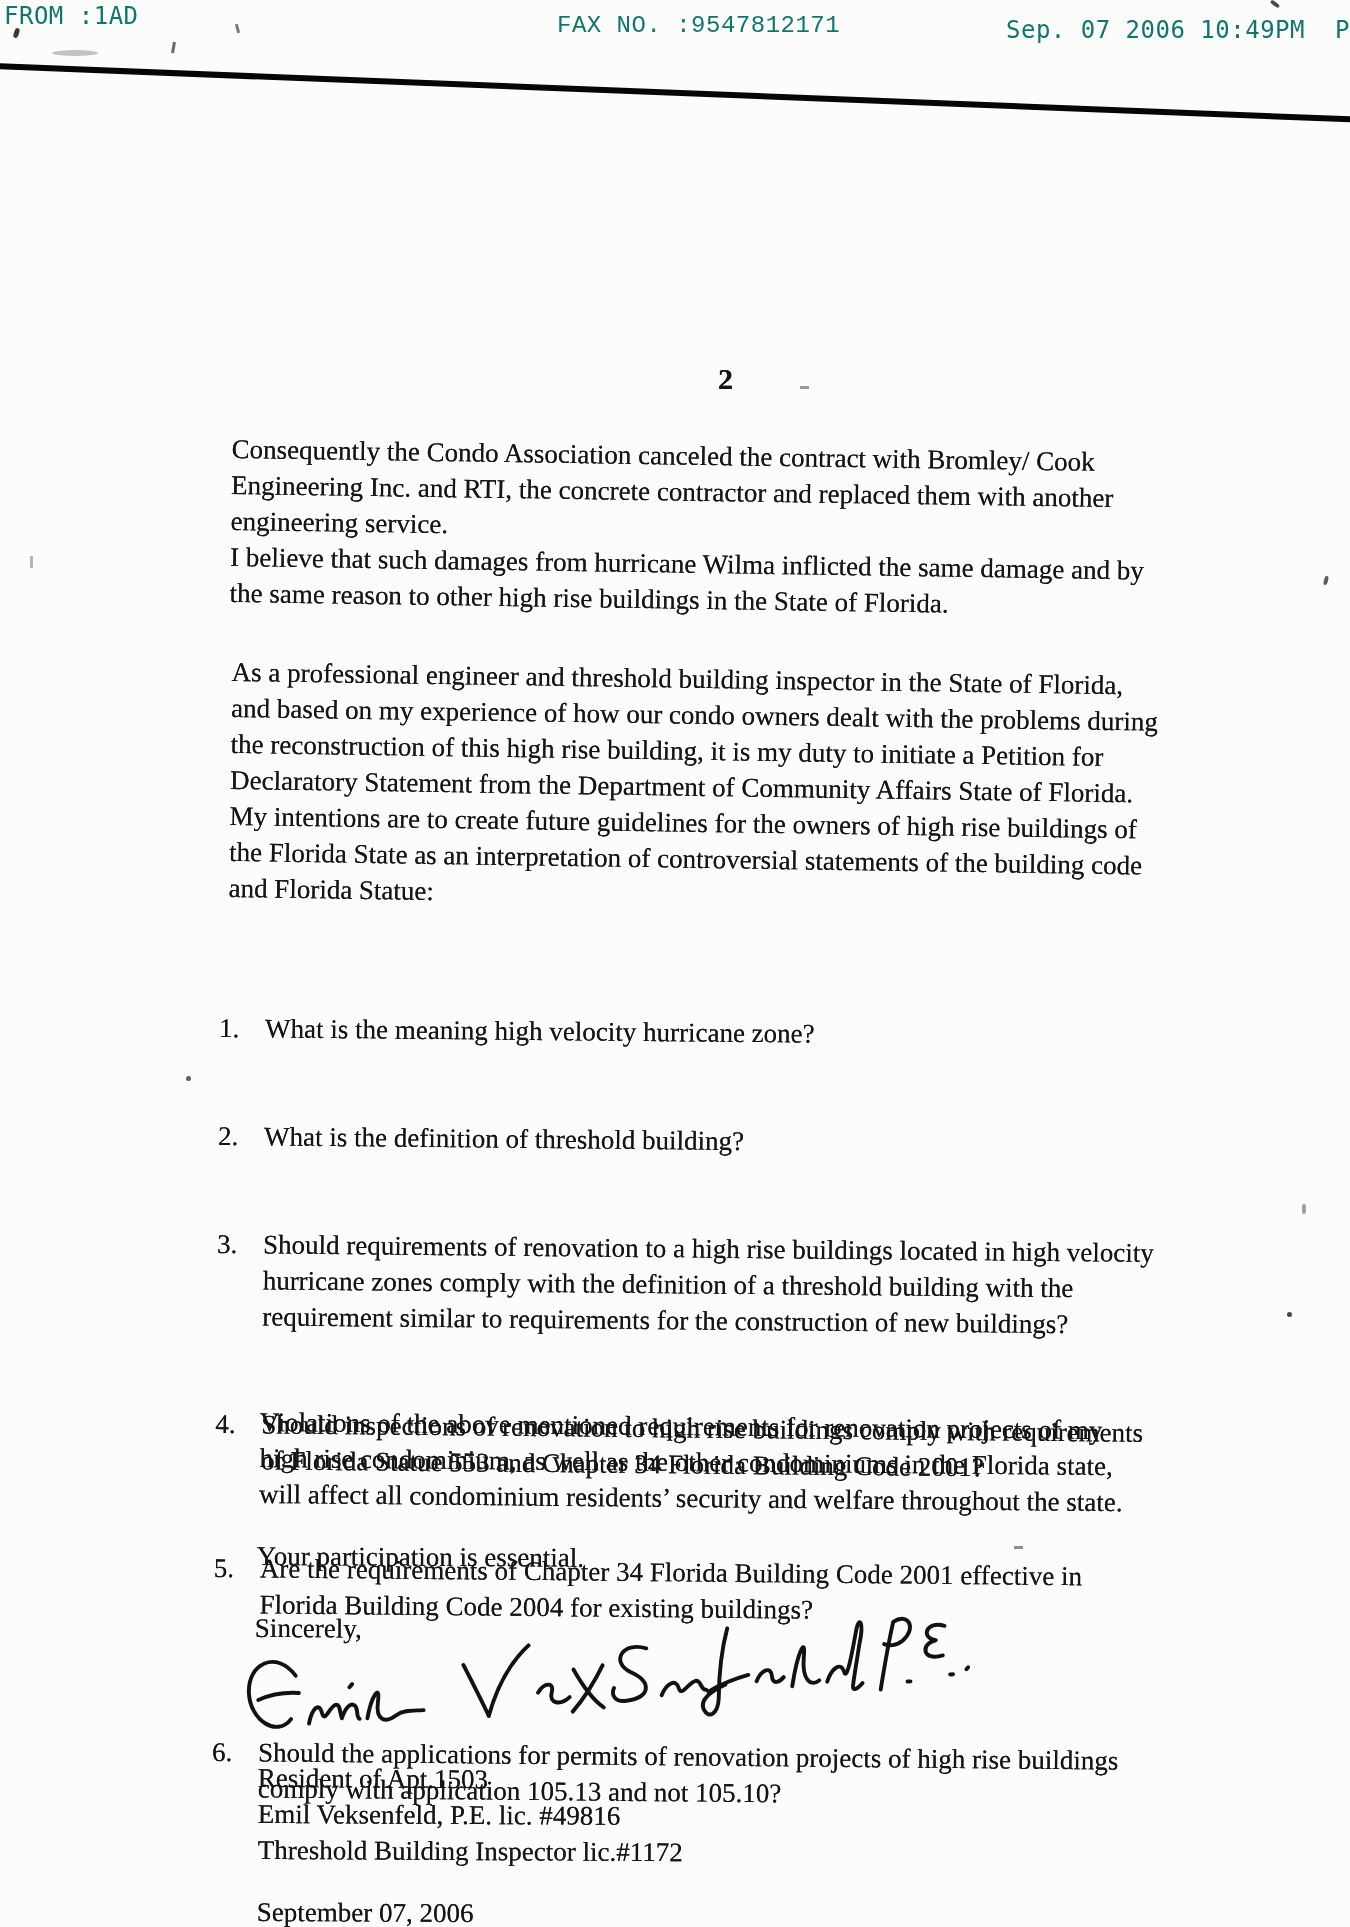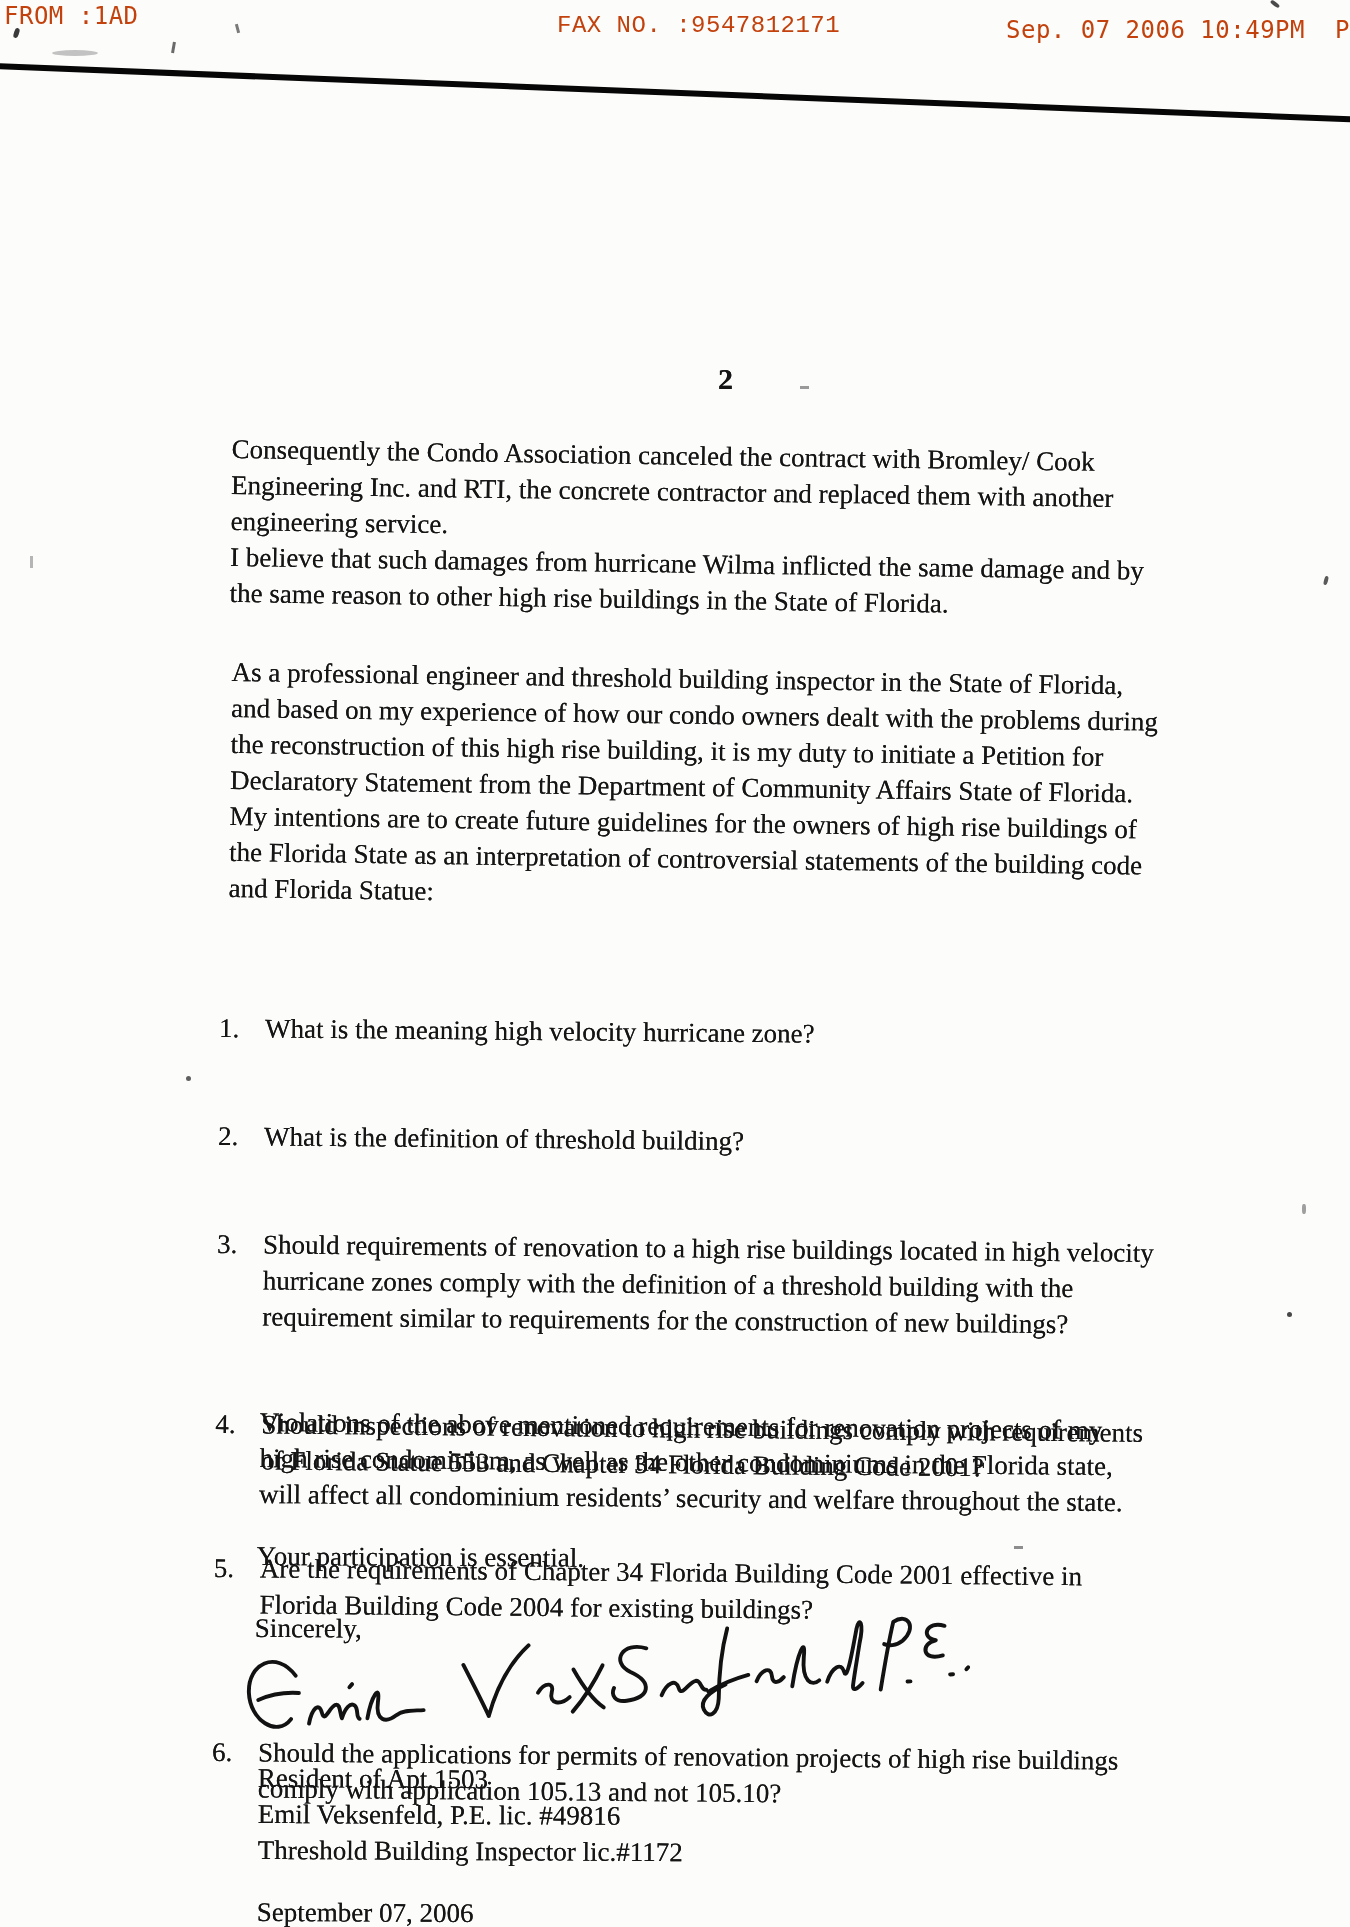--- a/index.html
+++ b/index.html
@@ -9,21 +9,21 @@
     height:1927px;
     background:#fcfcfa;
     overflow:hidden;
     font-family:"Liberation Serif", serif;
     color:#151515;
   }
   .fax{
     position:absolute;
     font-family:"DejaVu Sans Mono", monospace;
     font-size:24px;
-    color:#c2410c;
+    color:#0f766e;
     white-space:pre;
     letter-spacing:0.5px;
   }
   .divider{
     position:absolute;
     left:-8px;
     top:63px;
     width:1372px;
     height:6px;
     background:#060606;

